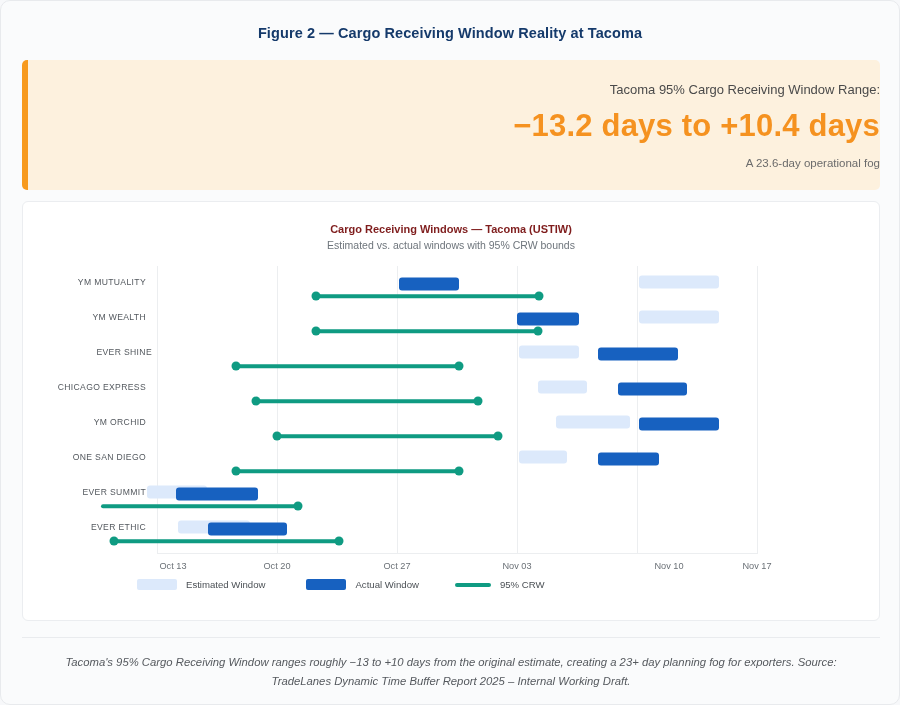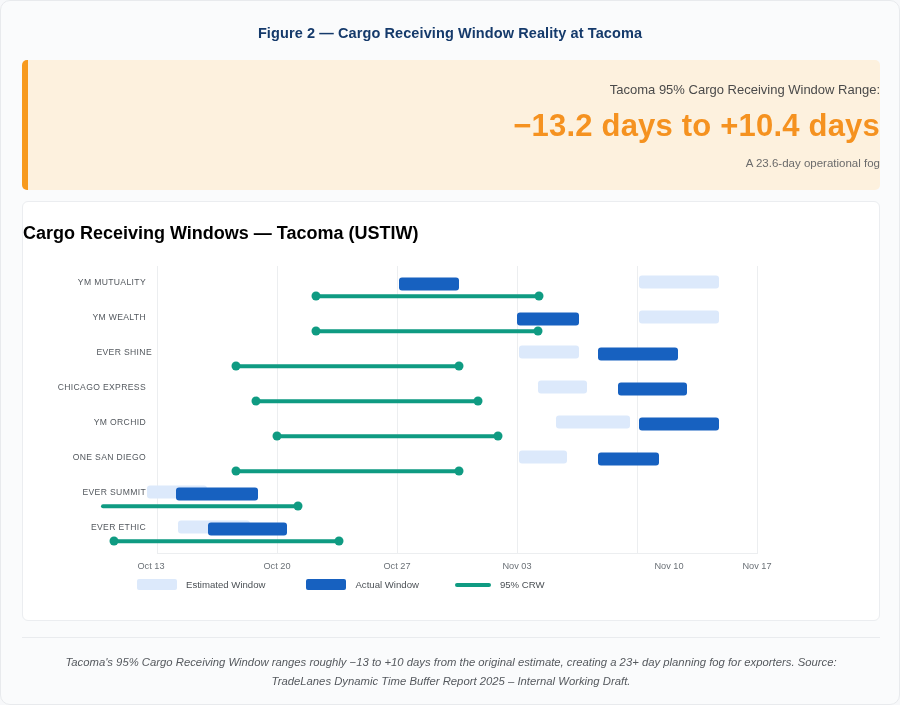--- a/index.html
+++ b/index.html
@@ -58,23 +58,24 @@
   
   .chart-card {
     position: absolute;
     left: 21px; top: 200px;
     width: 858px; height: 420px;
     background: #ffffff;
     border: 1px solid #ebedf0;
     border-radius: 6px;
   }
   .chart-title {
-    font-size: 18px;
+    text-align: center;
+    font-size: 11px;
     font-weight: bold;
-    color: #000000;
+    color: #7f1d1d;
     padding-top: 21px;
   }
   .chart-sub {
     text-align: center;
     font-size: 10.5px;
     color: #6e757c;
     padding-top: 4px;
   }
   .plot-wrap {
     position: absolute;
@@ -182,20 +183,21 @@
   <div class="fig-title">Figure 2 — Cargo Receiving Window Reality at Tacoma</div>
 
   <div class="callout">
     <div class="callout-label">Tacoma 95% Cargo Receiving Window Range:</div>
     <div class="callout-value">−13.2 days to +10.4 days</div>
     <div class="callout-sub">A 23.6-day operational fog</div>
   </div>
 
   <div class="chart-card">
     <div class="chart-title">Cargo Receiving Windows — Tacoma (USTIW)</div>
+    <div class="chart-sub">Estimated vs. actual windows with 95% CRW bounds</div>
   </div>
 
   <div class="plot-wrap" id="plot">
       <div class="gridline" style="left: 156px;"></div>
       <div class="gridline" style="left: 276px;"></div>
       <div class="gridline" style="left: 396px;"></div>
       <div class="gridline" style="left: 516px;"></div>
       <div class="gridline" style="left: 636px;"></div>
       <div class="gridline" style="left: 756px;"></div>
       <div class="axis-base"></div>
@@ -239,21 +241,21 @@
       <div class="bar est" title="EVER SUMMIT estimated window" style="left: 145.714px; width: 60px; top: 491px;"></div>
       <div class="bar act" title="EVER SUMMIT actual window" style="left: 174.857px; width: 82.2857px; top: 493px;"></div>
       <div class="crw" title="EVER SUMMIT 95% CRW" style="left: 100px; width: 196.571px; top: 505px;"></div>
       <div class="crw-cap" style="left: 296.571px; top: 505px;"></div>
       <div class="ytick-label" style="top: 526px; left: 0px; width: 145px;">EVER ETHIC</div>
       <div class="bar est" title="EVER ETHIC estimated window" style="left: 176.571px; width: 72px; top: 526px;"></div>
       <div class="bar act" title="EVER ETHIC actual window" style="left: 207.429px; width: 78.8571px; top: 528px;"></div>
       <div class="crw" title="EVER ETHIC 95% CRW" style="left: 113.143px; width: 224.571px; top: 540px;"></div>
       <div class="crw-cap" style="left: 113.143px; top: 540px;"></div>
       <div class="crw-cap" style="left: 337.714px; top: 540px;"></div>
-      <div class="xtick-label" style="left: 150px;">Oct 13</div>
+      <div class="xtick-label" style="left: 172px;">Oct 13</div>
       <div class="xtick-label" style="left: 276px;">Oct 20</div>
       <div class="xtick-label" style="left: 396px;">Oct 27</div>
       <div class="xtick-label" style="left: 516px;">Nov 03</div>
       <div class="xtick-label" style="left: 668px; text-align: right;">Nov 10</div>
       <div class="xtick-label" style="left: 756px;">Nov 17</div>
       <div class="legend">
         <div class="legend-item">
           <span class="legend-sw est"></span>
           <span>Estimated Window</span>
         </div>

